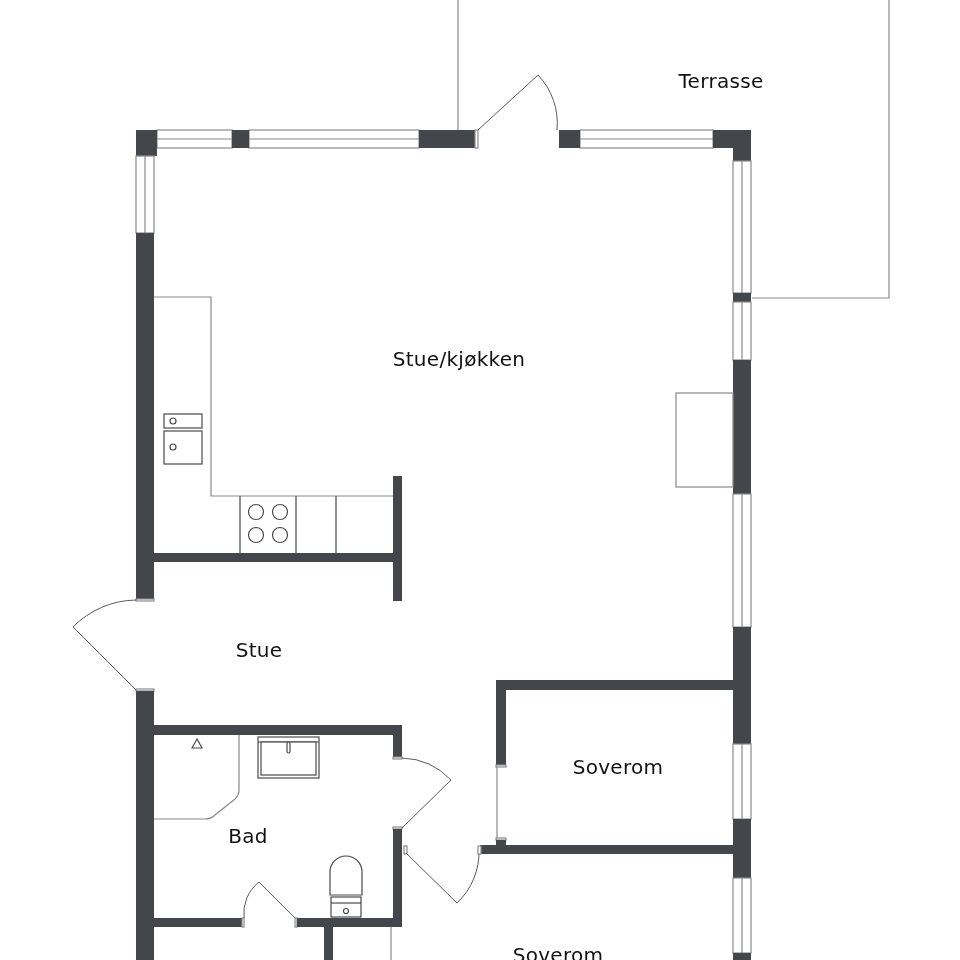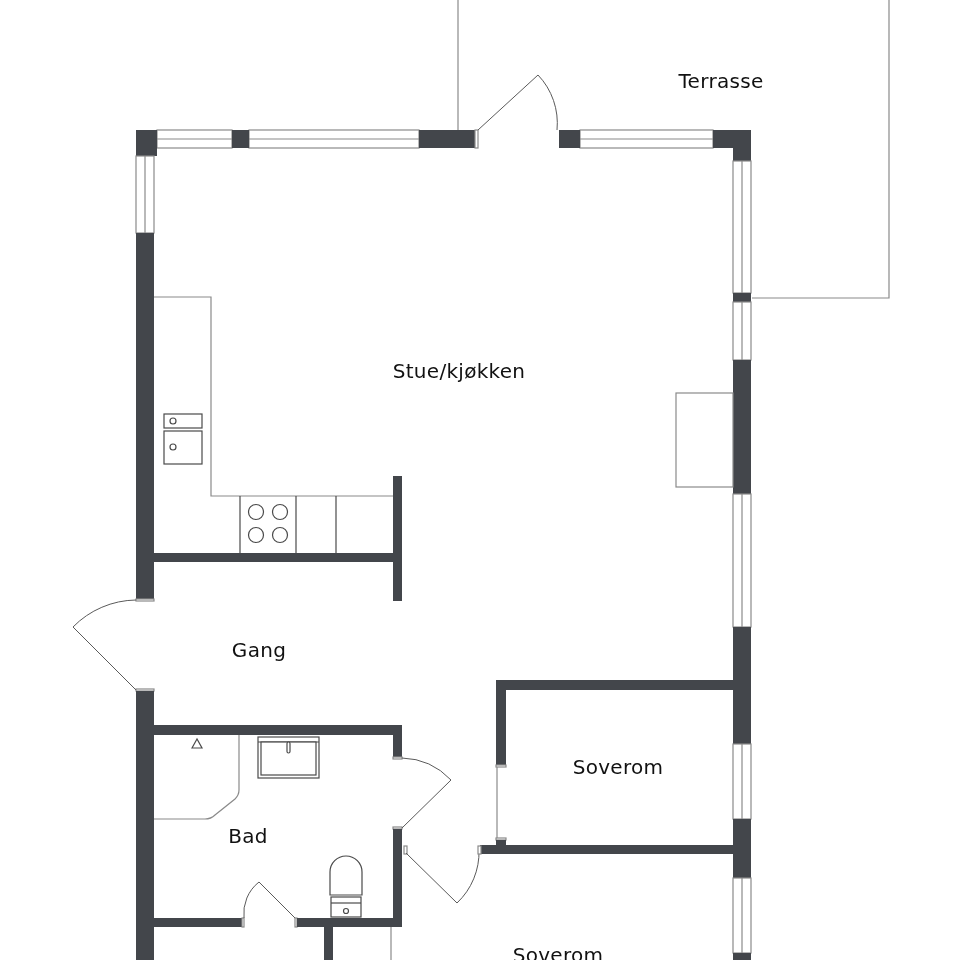--- a/index.html
+++ b/index.html
@@ -134,17 +134,17 @@
 
   <g>
     <rect class="win" x="404" y="846" width="3" height="8"></rect>
     <line class="door" x1="406" y1="853" x2="457" y2="903"></line>
     <path class="door" d="M457,903 A70,70 0 0 0 479,850"></path>
     <rect class="win" x="478" y="846" width="3" height="8"></rect>
   </g>
 </svg>
 
 <div class="lbl" style="left:721px; top:41px;margin-top:40px;">Terrasse</div>
-<div class="lbl" style="left:459px; top:359px;margin-top:12px;">Stue/kjøkken</div>
-<div class="lbl" style="left:259px; top:650px;">Gang</div>
+<div class="lbl" style="left:459px; top:359px;">Stue/kjøkken</div>
+<div class="lbl" style="left:259px; top:650px;">Stue</div>
 <div class="lbl" style="left:248px; top:836px;">Bad</div>
 <div class="lbl" style="left:618px; top:767px;">Soverom</div>
 <div class="lbl" style="left:558px; top:955px;">Soverom</div>
 
 </body></html>

